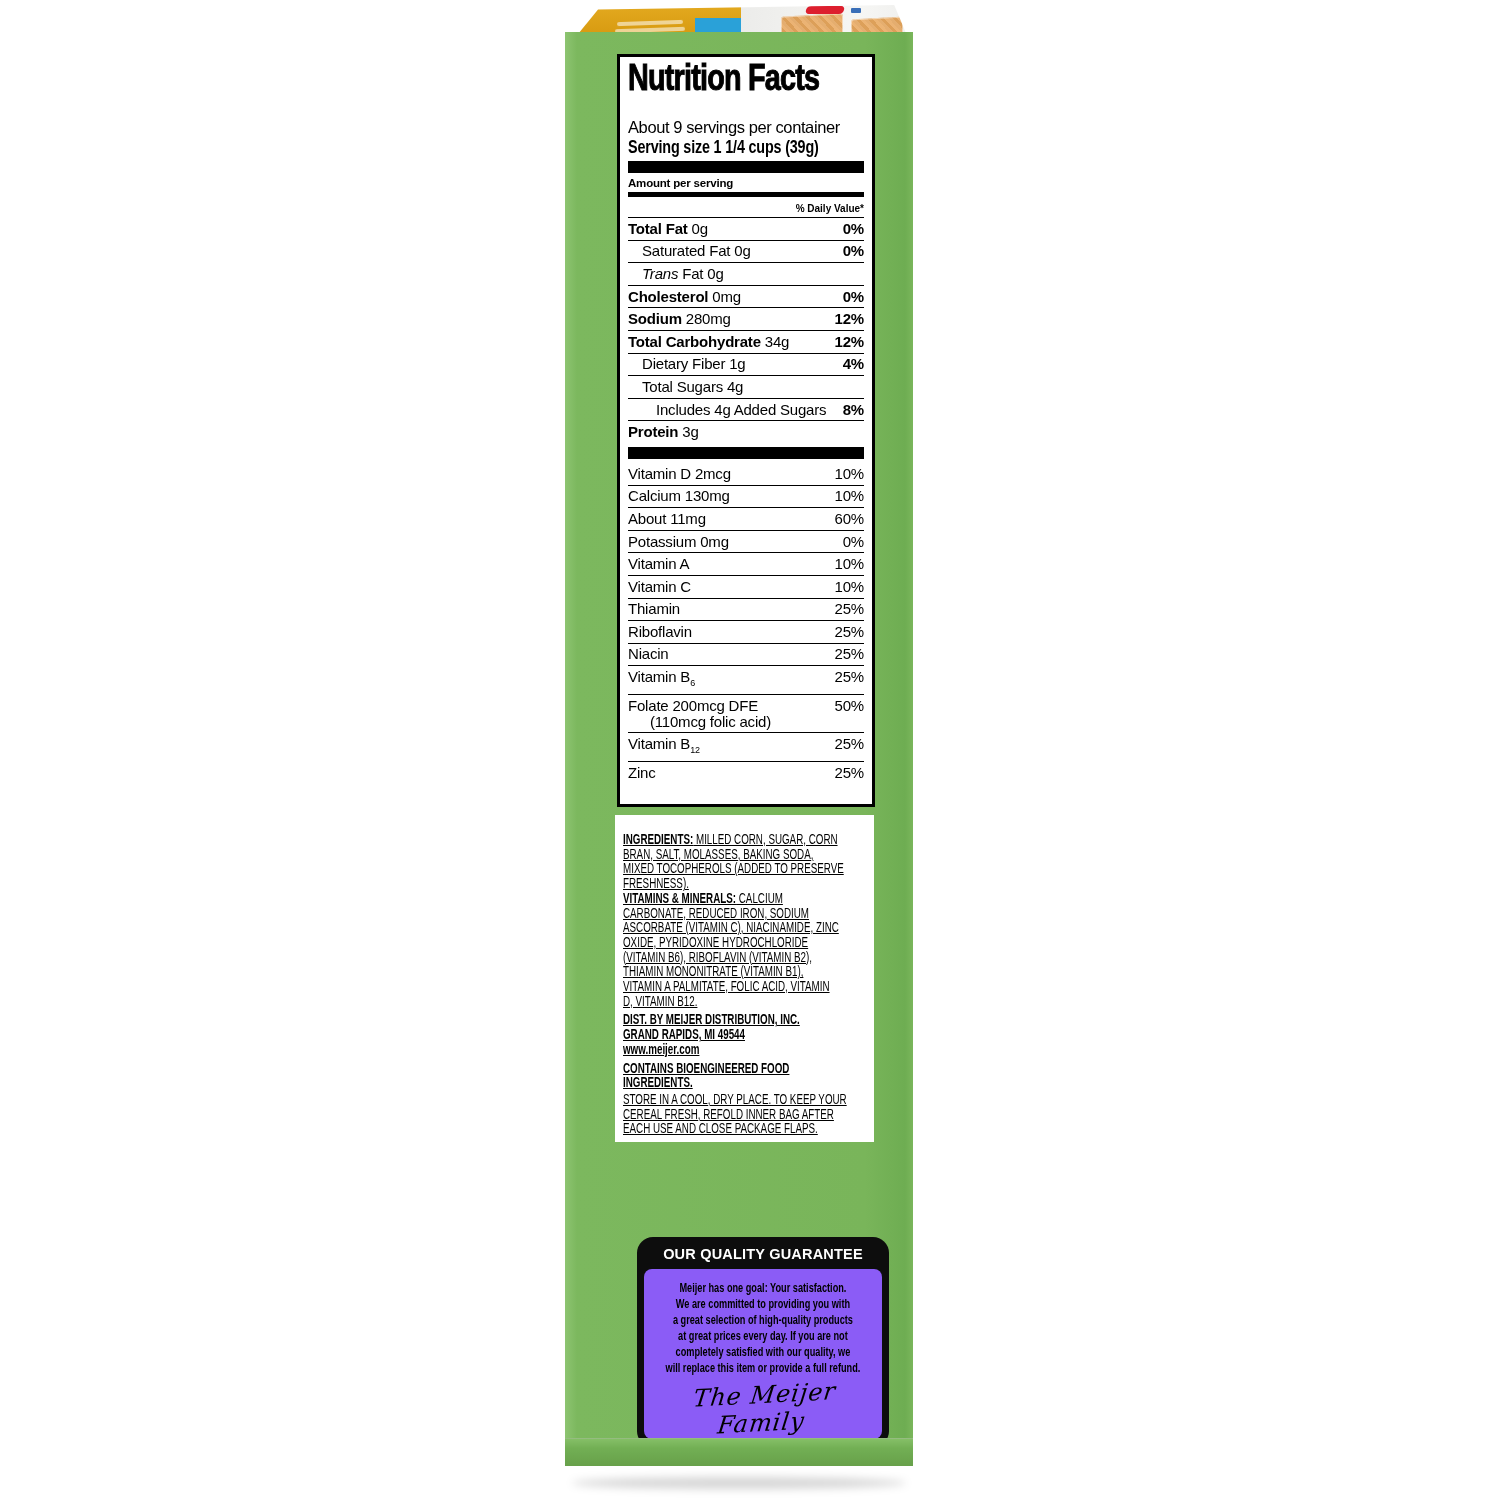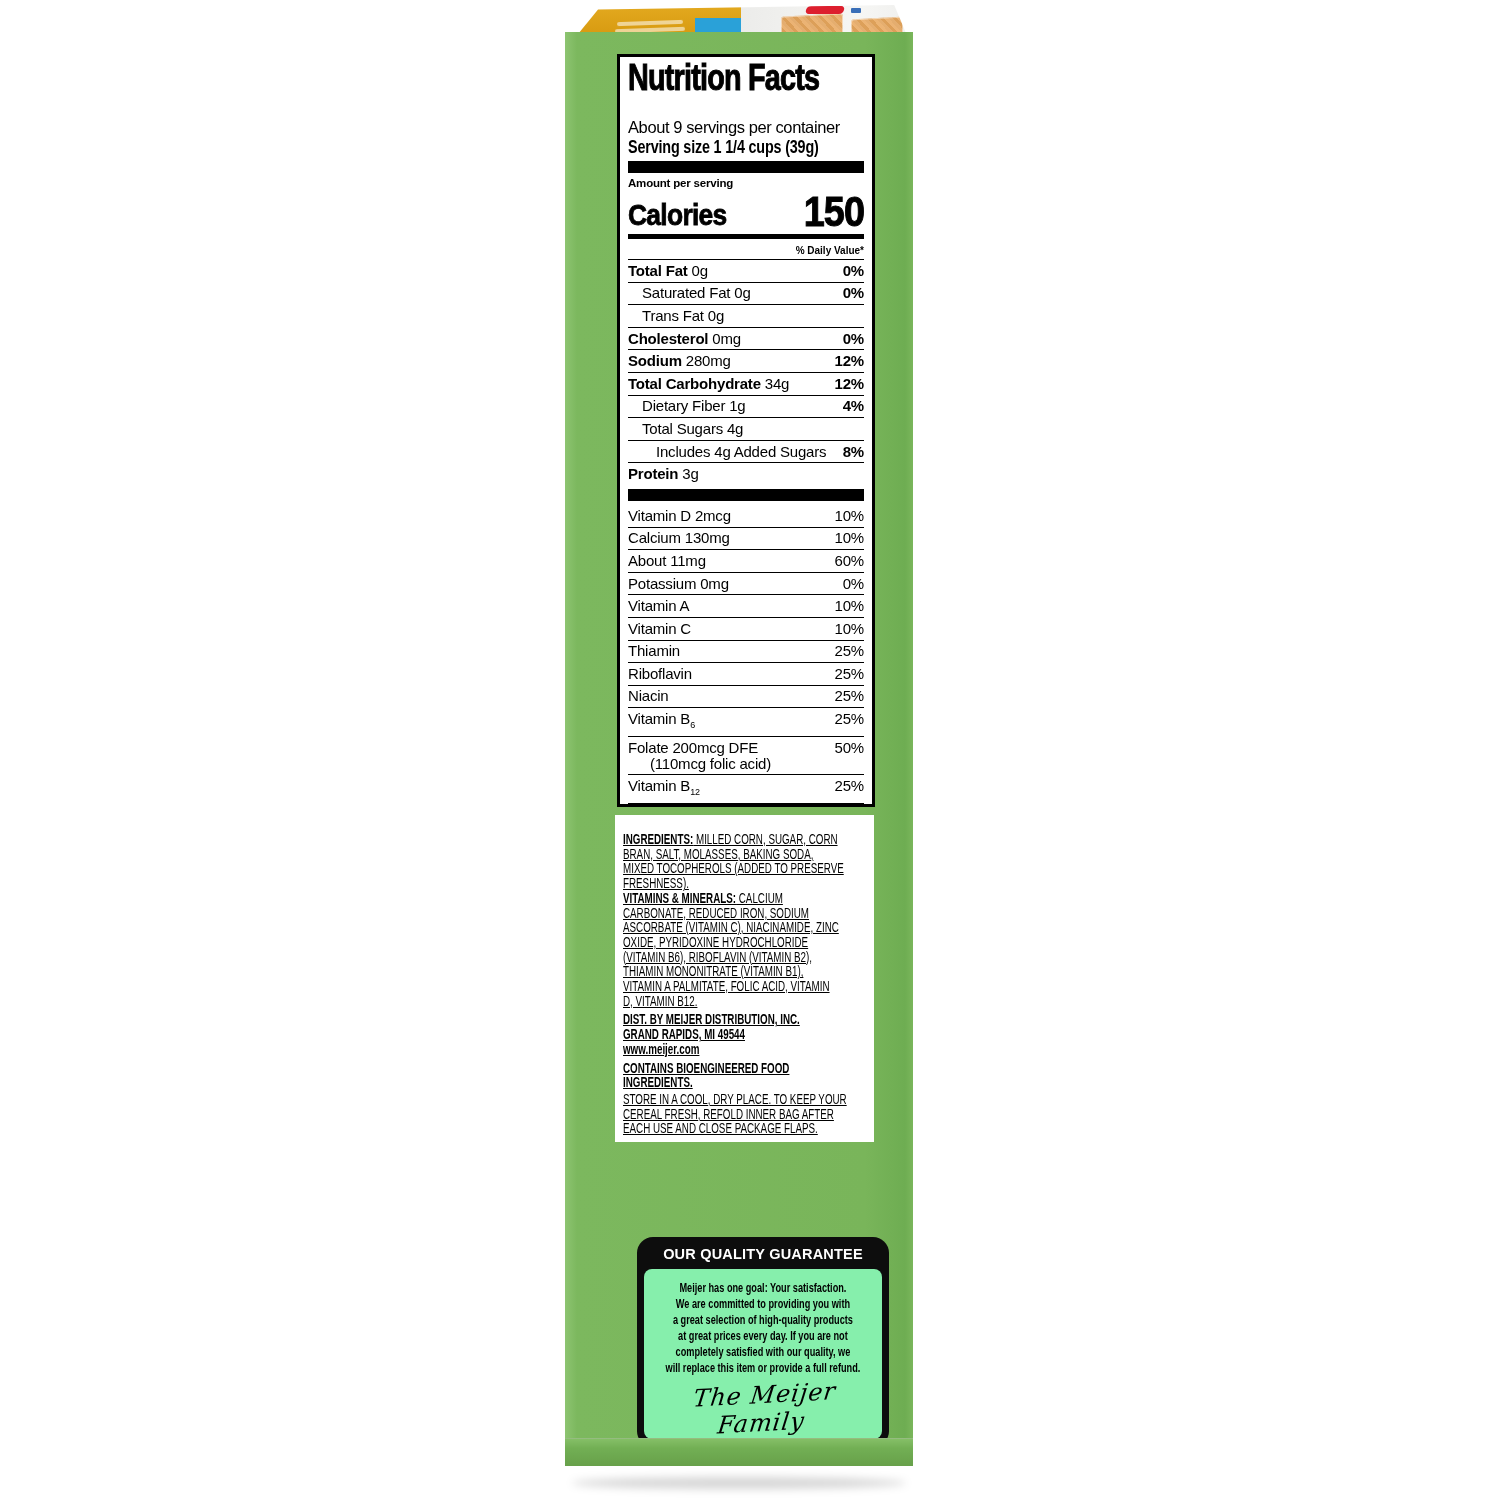--- a/index.html
+++ b/index.html
@@ -45,21 +45,21 @@
   .nf-aps{font-size:11.5px;font-weight:700;letter-spacing:-.2px;line-height:13px;margin-top:2px;}
   .nf-calrow{display:flex;justify-content:space-between;align-items:flex-end;height:42px;}
   .nf-callabel{font-size:30px;font-weight:700;-webkit-text-stroke:.8px #000;letter-spacing:-.8px;
       transform:scaleX(.88);transform-origin:0 100%;}
   .nf-calval{font-size:42px;font-weight:700;-webkit-text-stroke:1px #000;letter-spacing:-1px;
       transform:scaleX(.9);transform-origin:100% 100%;line-height:40px;}
   .nf-dvh{font-size:10px;font-weight:700;text-align:right;padding:4px 0 3px 0;border-bottom:1px solid #000;}
   .nrow{display:flex;justify-content:space-between;border-bottom:1px solid #000;
       font-size:15px;letter-spacing:-.2px;padding:2.8px 0;line-height:16px;}
   .nrow .lab .b{font-weight:700;}
-  .nrow .lab .it{}
+  .nrow .lab .it{font-style:italic;}
   .nrow .dv{white-space:nowrap;}
   .macro .dv{font-weight:700;}
   .ind1 .lab{padding-left:14px;}
   .ind2 .lab{padding-left:28px;}
   .noline{border-bottom:none;}
   .sub{font-size:9px;vertical-align:-4px;}
   .l2{padding-left:22px;}
 
   
   .ing{position:absolute;left:50px;top:783px;width:259px;min-height:315px;background:#fff;
@@ -70,21 +70,21 @@
   .cond-left .hdr{font-weight:700;}
   .p-bold{font-weight:700;}
   .mt4{margin-top:4px !important;}
   .mt2{margin-top:2px !important;}
 
   
   .qg{position:absolute;left:72px;top:1205px;width:252px;height:210px;background:#0d0d0d;
       border-radius:16px;box-sizing:border-box;}
   .qg-header{color:#fff;font-weight:700;font-size:14.5px;letter-spacing:.2px;text-align:center;
       padding-top:9px;white-space:nowrap;}
-  .qg-inner{position:absolute;left:7px;right:7px;top:32px;bottom:8px;background:#86efac;border-radius:8px;
+  .qg-inner{position:absolute;left:7px;right:7px;top:32px;bottom:8px;background:#8b5cf6;border-radius:8px;
       box-sizing:border-box;padding-top:11px;overflow:hidden;}
   .qg-body{font-size:13.5px;font-weight:700;line-height:16px;text-align:center;white-space:pre-line;
       width:147%;margin-left:-23.5%;transform:scaleX(.68);transform-origin:50% 0;}
   .qg-sig{font-family:"DejaVu Serif",serif;font-style:italic;font-size:24px;text-align:center;
       margin-top:5px;transform:rotate(-3deg) skewX(-10deg);letter-spacing:1px;}
 </style>
 </head>
 <body>
 
 <div id="canvas">
@@ -107,24 +107,20 @@
   </div>
 
   <div class="face">
 
     <div class="nf">
       <div class="nf-title">Nutrition Facts</div>
       <div class="nf-servings">About 9 servings per container</div>
       <div class="nf-servsize">Serving size  1 1/4 cups (39g)</div>
       <div class="bar-thick"></div>
       <div class="nf-aps">Amount per serving</div>
-      <div class="nf-calrow">
-        <span class="nf-callabel">Calories</span>
-        <span class="nf-calval">150</span>
-      </div>
       <div class="bar-med"></div>
       <div class="nf-dvh">% Daily Value*</div>
 
       <div class="nrow macro">
         <span class="lab"><span class="b">Total Fat</span><span> 0g</span></span>
         <span class="dv">0%</span>
       </div>
       <div class="nrow macro ind1">
         <span class="lab"><span>Saturated Fat 0g</span></span>
         <span class="dv">0%</span>

